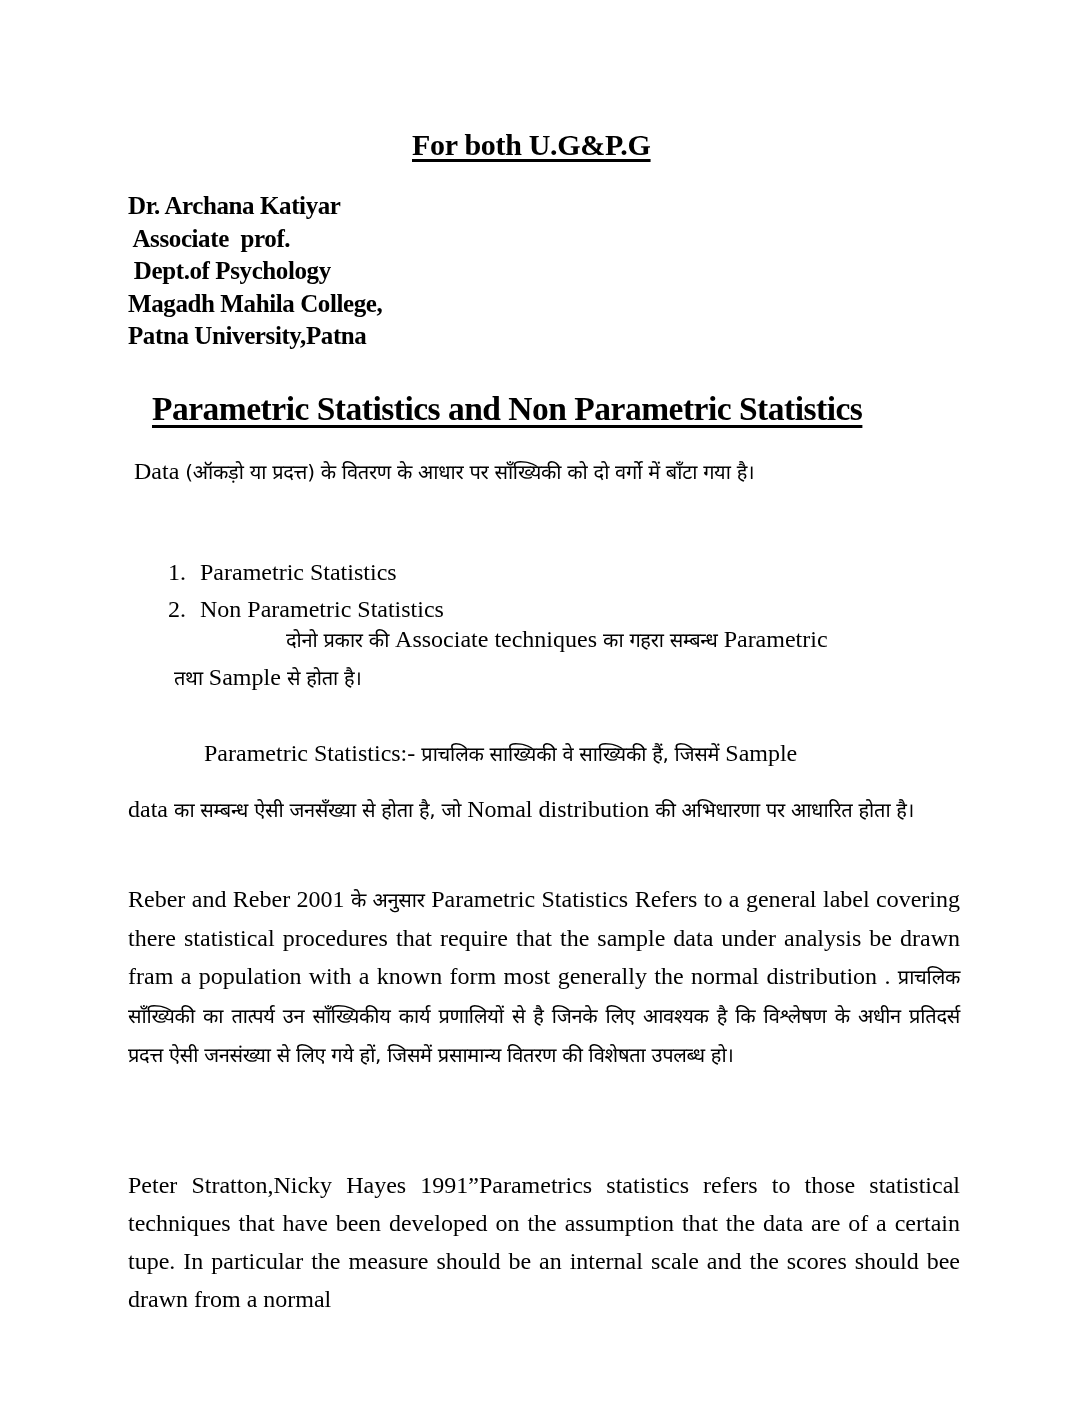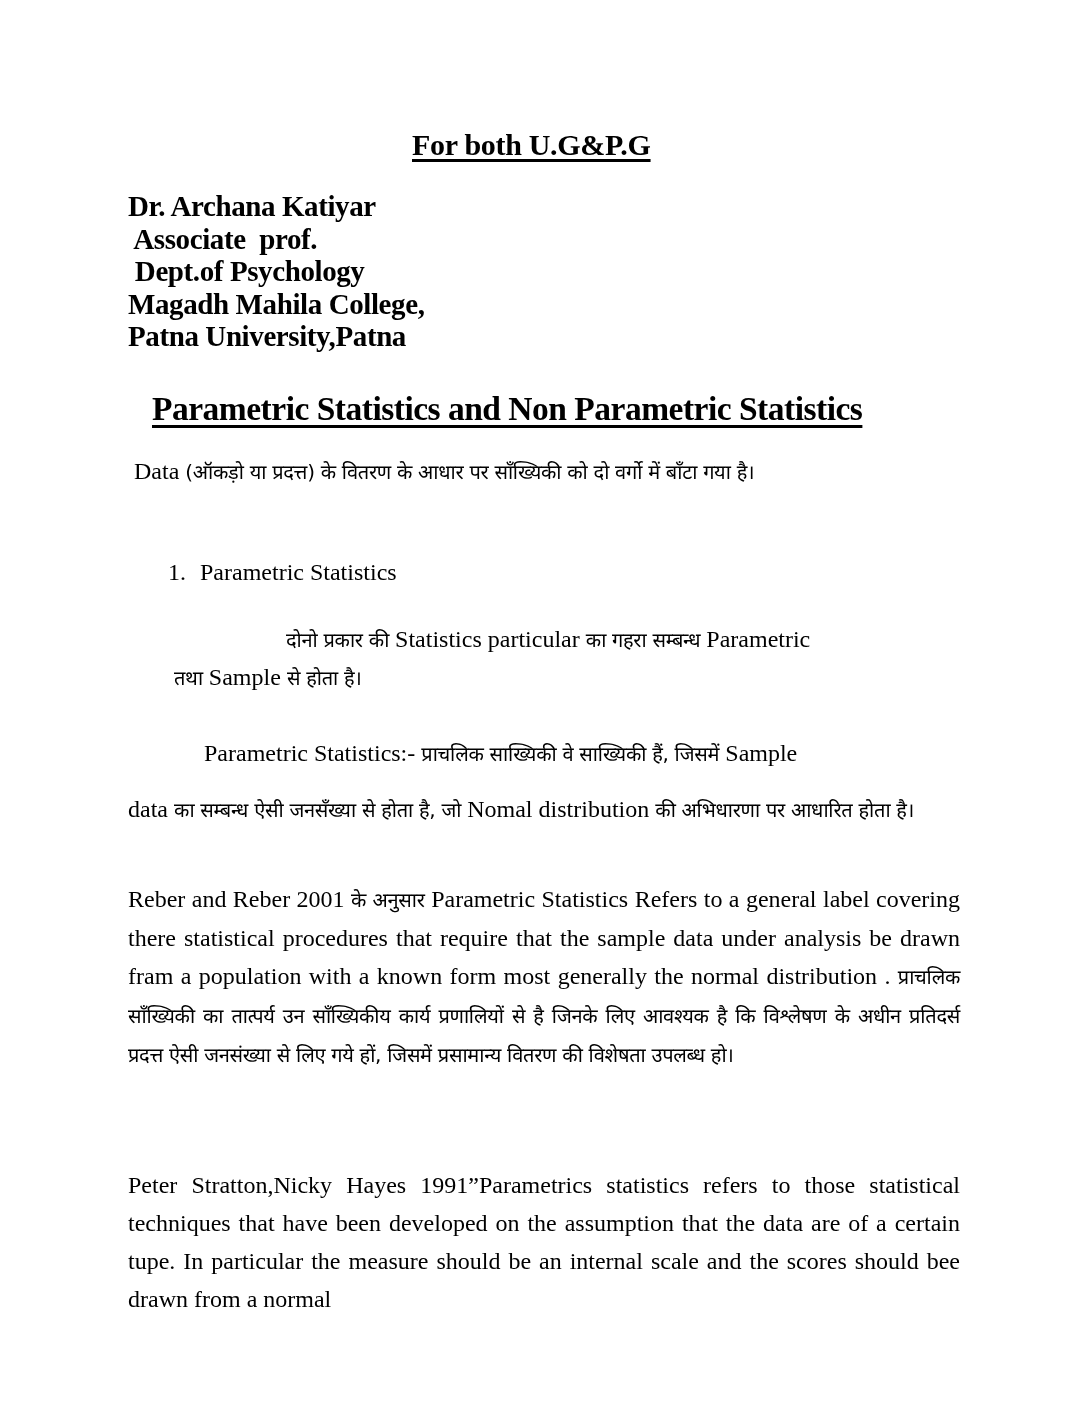--- a/index.html
+++ b/index.html
@@ -27,21 +27,21 @@
       left: 412px; top: 128px;
       font-size: 30px;
       font-weight: bold;
       text-decoration: underline;
       text-decoration-thickness: 3px;
       text-underline-offset: 4px;
       letter-spacing: -0.3px;
     }
     .author-block {
       left: 128px; top: 190px;
-      font-size: 29px;
+      font-size: 25px;
       font-weight: bold;
       line-height: 32.5px;
       letter-spacing: -0.4px;
     }
     .author-block div { white-space: pre; }
 
     .main-title {
       left: 152px; top: 390px;
       font-size: 33.5px;
       font-weight: bold;
@@ -100,24 +100,27 @@
   <div class="abs main-title">Parametric Statistics and Non Parametric Statistics</div>
 
   <div class="para intro">
     <span>Data </span><span class="hi">(ऑकड़ो या प्रदत्त) के वितरण के आधार पर साँख्यिकी को दो वर्गो में बाँटा गया है।</span>
   </div>
 
   <ol class="list">
     <li>
       <span class="num">1.</span><span>Parametric Statistics</span>
     </li>
+    <li>
+      <span class="num">2.</span><span>Non Parametric Statistics</span>
+    </li>
   </ol>
 
   <div class="para both-line1">
-    <span class="hi">दोनो प्रकार की </span><span>Statistics particular</span><span class="hi"> का गहरा सम्बन्ध </span><span>Parametric</span>
+    <span class="hi">दोनो प्रकार की </span><span>Associate techniques</span><span class="hi"> का गहरा सम्बन्ध </span><span>Parametric</span>
   </div>
   <div class="para both-line2">
     <span class="hi">तथा </span><span>Sample</span><span class="hi"> से होता है।</span>
   </div>
 
   <div class="para param-def1">
     <span>Parametric Statistics:-</span><span class="hi"> प्राचलिक साख्यिकी वे साख्यिकी हैं, जिसमें </span><span>Sample</span>
   </div>
   <div class="para param-def2">
     <span>data</span><span class="hi"> का सम्बन्ध ऐसी जनसँख्या से होता है, जो </span><span>Nomal distribution</span><span class="hi"> की अभिधारणा पर आधारित होता है।</span>

